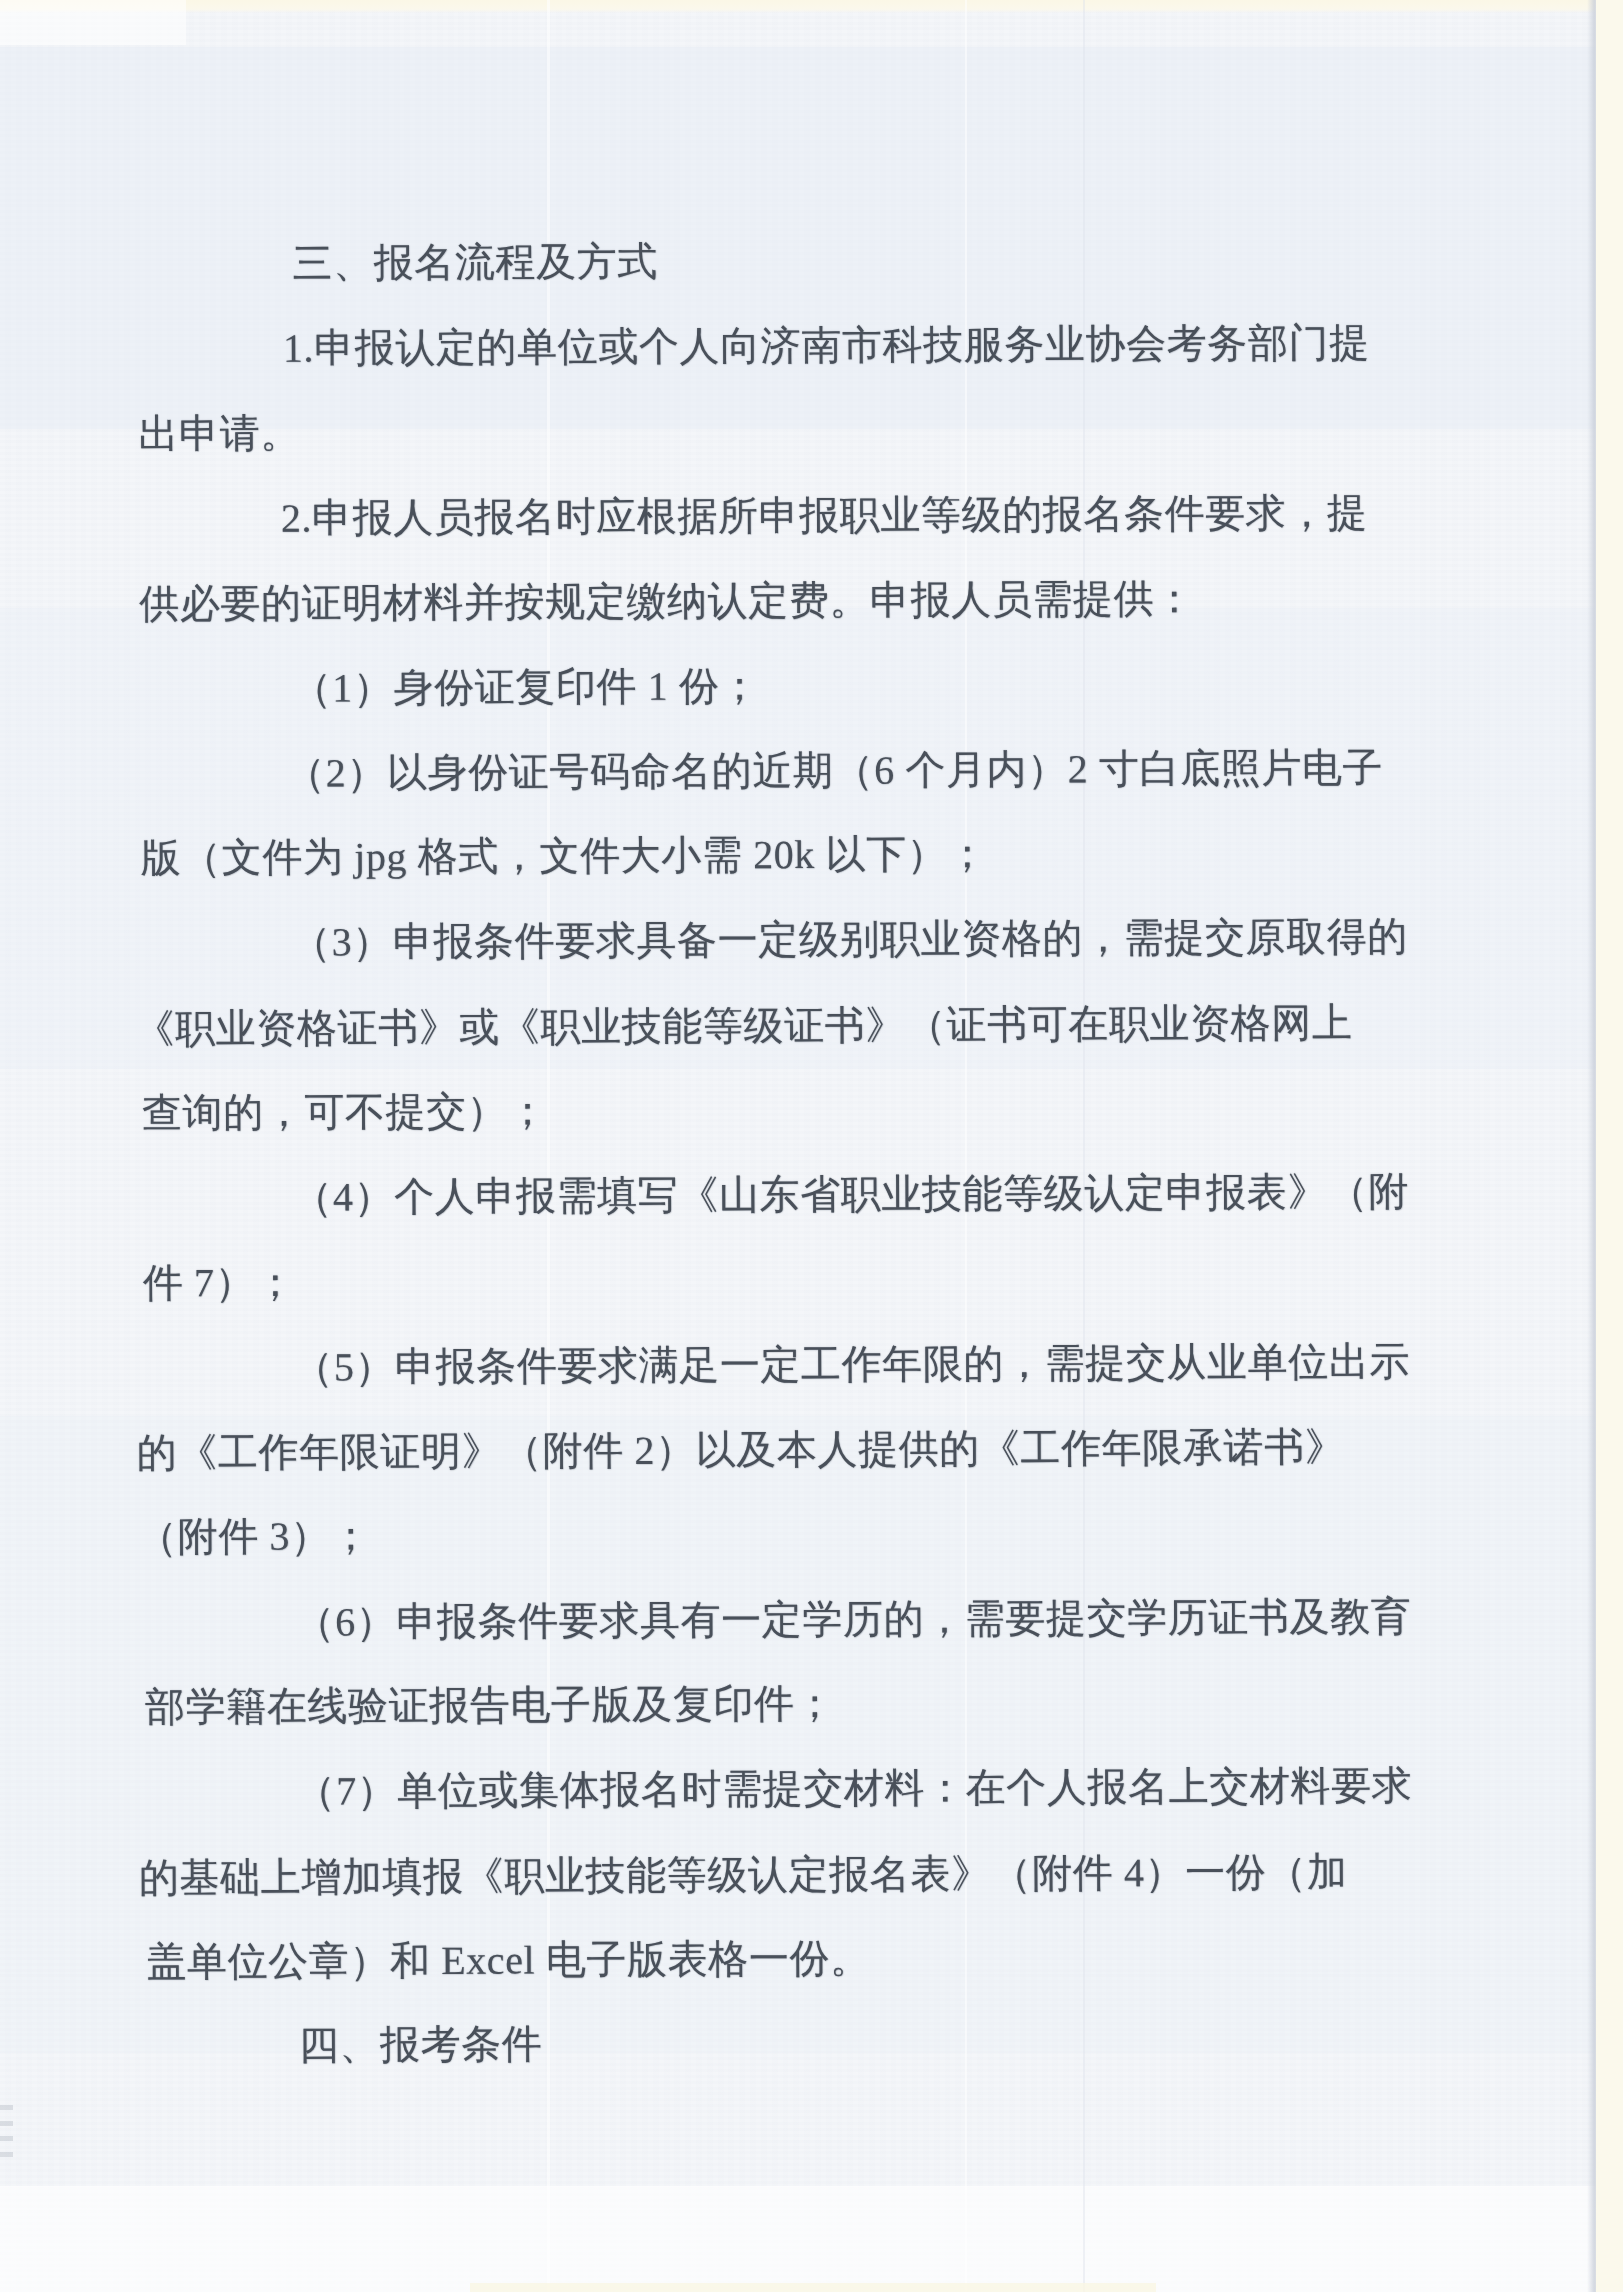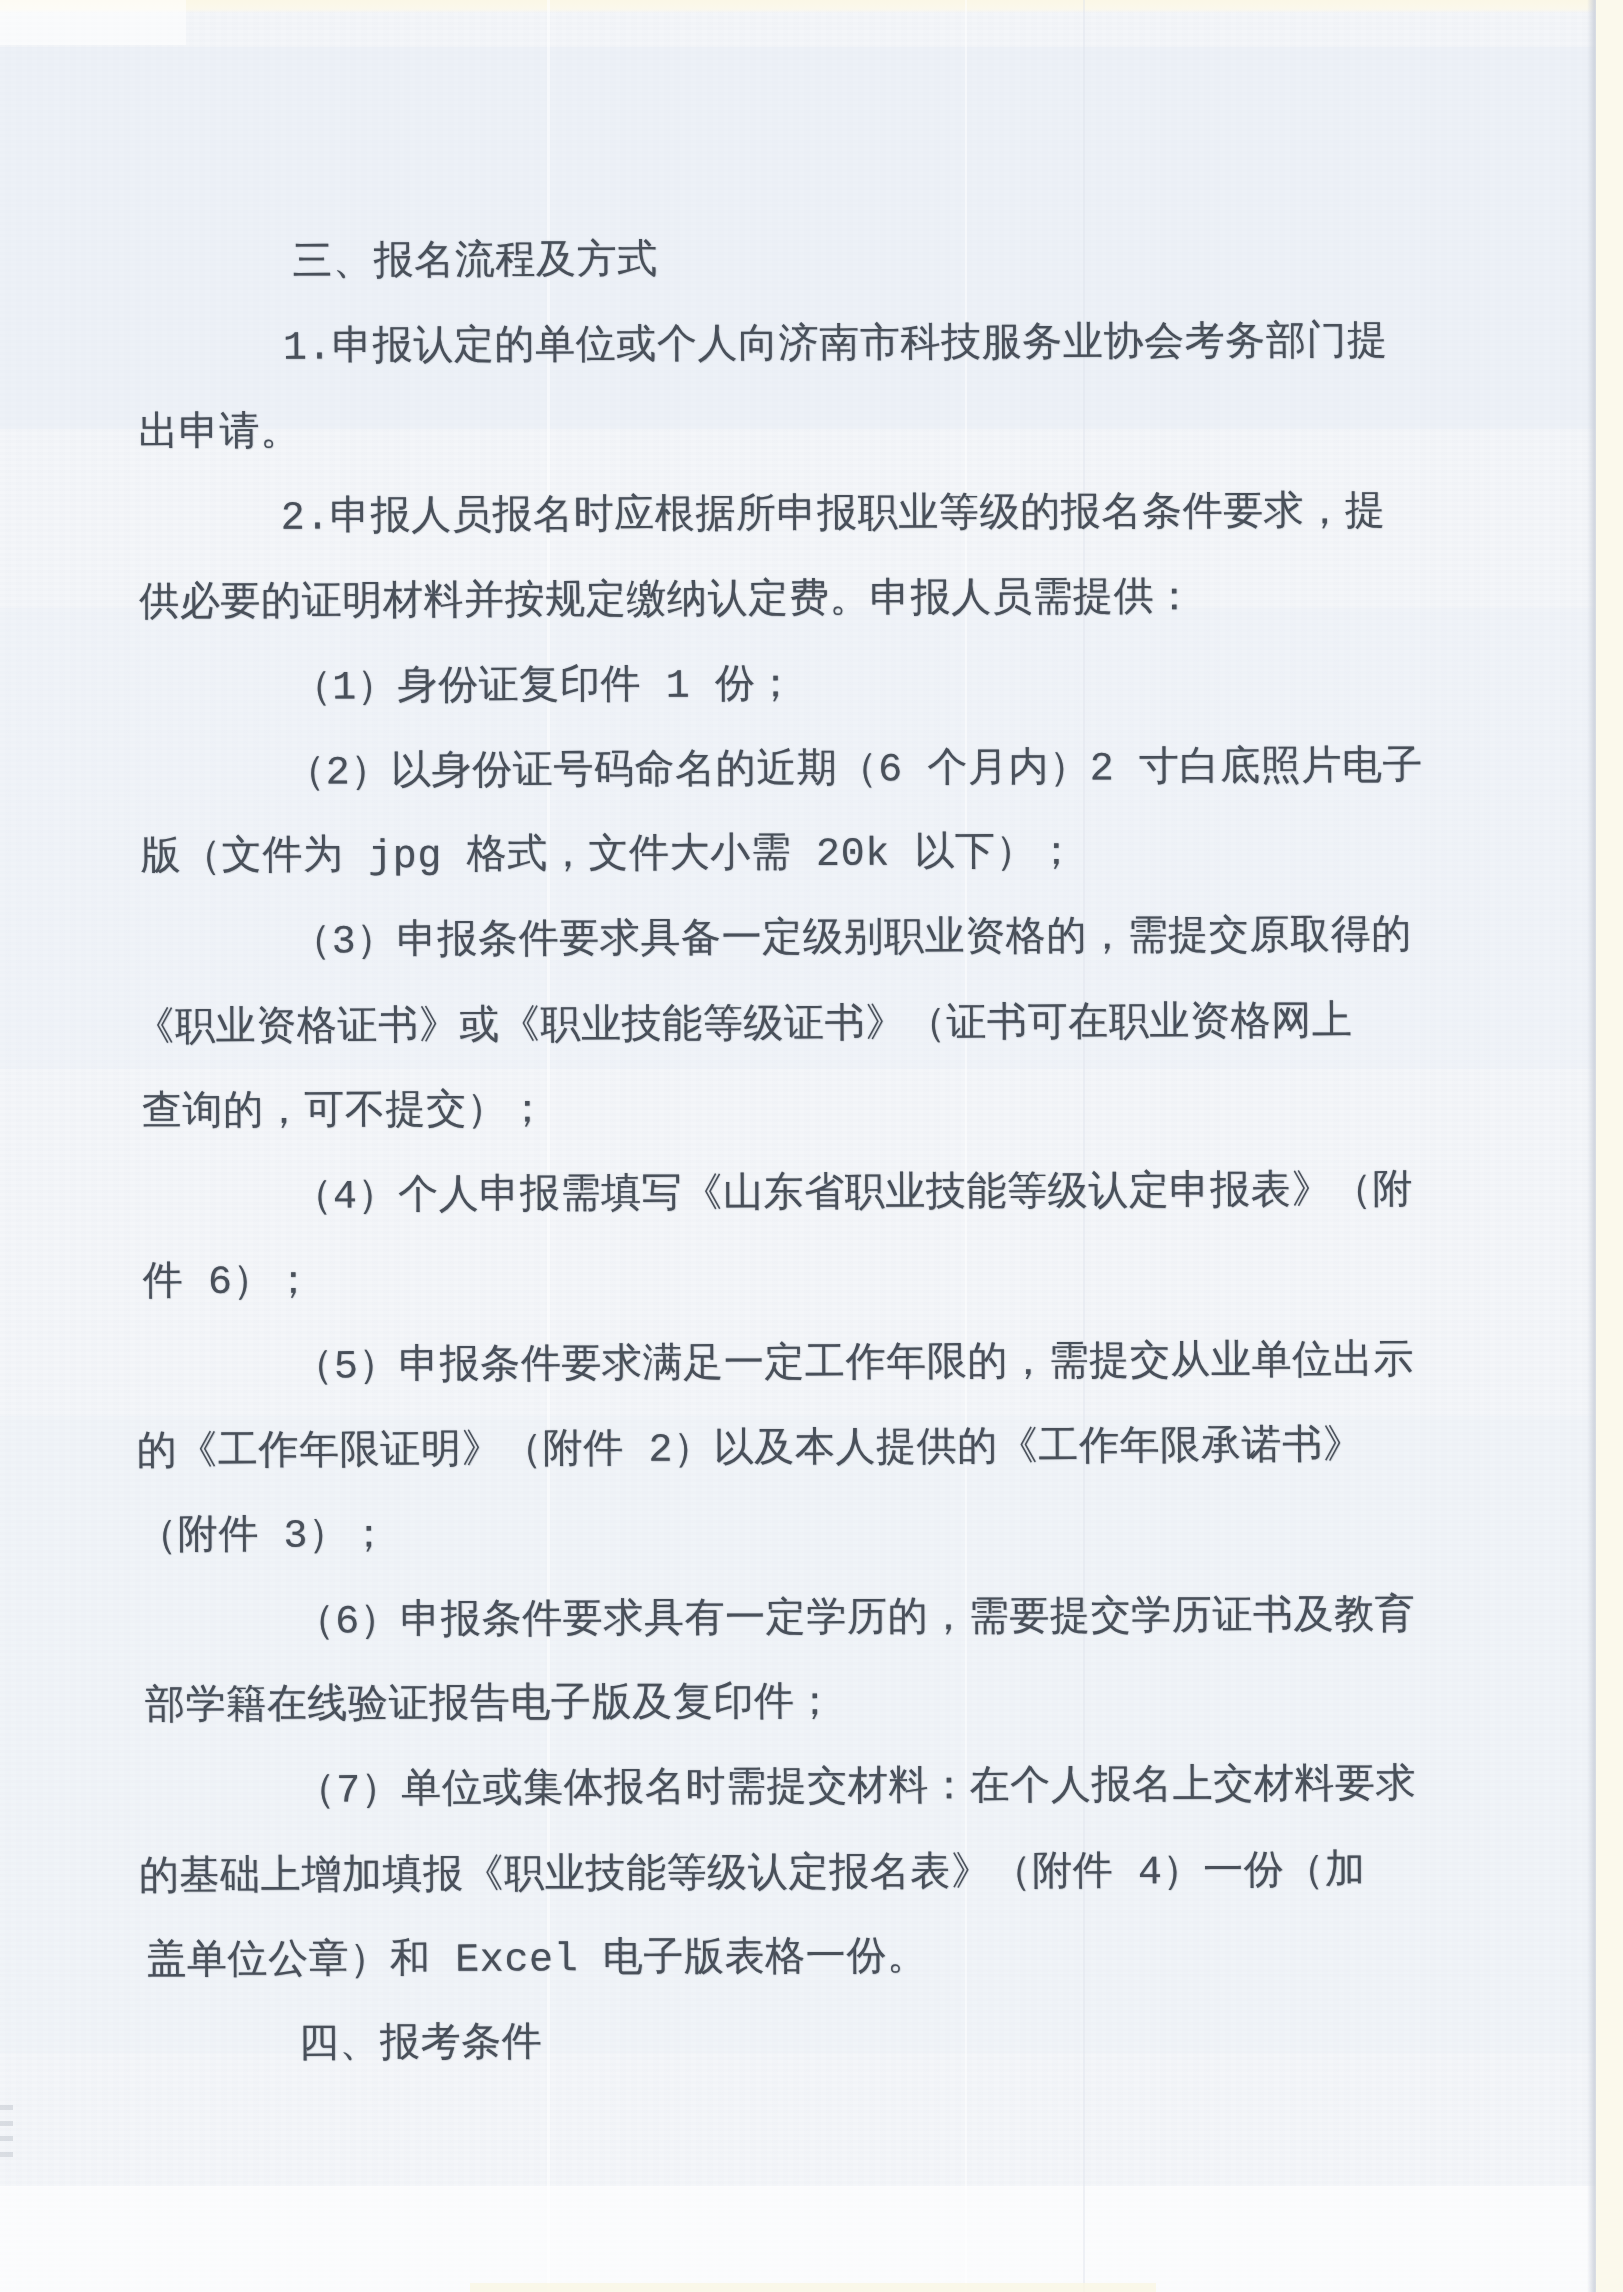--- a/index.html
+++ b/index.html
@@ -6,21 +6,21 @@
     margin: 0;
     padding: 0;
     background: #dfe2e6;
   }
   .page {
     position: relative;
     width: 1623px;
     height: 2293px;
     overflow: hidden;
     background-color: #f4f6f9;
-    font-family: Liberation Mono, monospace;
+    font-family: Liberation Serif, serif;
   }
   
   .scan-texture {
     position: absolute; inset: 0;
     background:
       repeating-linear-gradient(0deg,
         rgba(255,255,255,0.04) 0 2.9px,
         rgba(198,206,220,0.05) 2.9px 5.9px),
       repeating-linear-gradient(90deg,
         rgba(255,255,255,0.03) 0 4.9px,
@@ -104,21 +104,21 @@
     <div class="line" style="left:142px; top:407px;">出申请。</div>
     <div class="line" style="left:284px; top:492px;">2.申报人员报名时应根据所申报职业等级的报名条件要求，提</div>
     <div class="line" style="left:142px; top:577px;">供必要的证明材料并按规定缴纳认定费。申报人员需提供：</div>
     <div class="line" style="left:294px; top:662px;">（1）身份证复印件 1 份；</div>
     <div class="line" style="left:287px; top:747px;">（2）以身份证号码命名的近期（6 个月内）2 寸白底照片电子</div>
     <div class="line" style="left:142px; top:831px;">版（文件为 jpg 格式，文件大小需 20k 以下）；</div>
     <div class="line" style="left:292px; top:916px;">（3）申报条件要求具备一定级别职业资格的，需提交原取得的</div>
     <div class="line" style="left:135px; top:1002px;">《职业资格证书》或《职业技能等级证书》（证书可在职业资格网上</div>
     <div class="line" style="left:142px; top:1086px;">查询的，可不提交）；</div>
     <div class="line" style="left:292px; top:1171px;">（4）个人申报需填写《山东省职业技能等级认定申报表》（附</div>
-    <div class="line" style="left:142px; top:1256px;">件 6）；</div>
+    <div class="line" style="left:142px; top:1256px;">件 7）；</div>
     <div class="line" style="left:292px; top:1341px;">（5）申报条件要求满足一定工作年限的，需提交从业单位出示</div>
     <div class="line" style="left:135px; top:1426px;">的《工作年限证明》（附件 2）以及本人提供的《工作年限承诺书》</div>
     <div class="line" style="left:135px; top:1510px;">（附件 3）；</div>
     <div class="line" style="left:292px; top:1596px;">（6）申报条件要求具有一定学历的，需要提交学历证书及教育</div>
     <div class="line" style="left:142px; top:1680px;">部学籍在线验证报告电子版及复印件；</div>
     <div class="line" style="left:292px; top:1765px;">（7）单位或集体报名时需提交材料：在个人报名上交材料要求</div>
     <div class="line" style="left:135px; top:1851px;">的基础上增加填报《职业技能等级认定报名表》（附件 4）一份（加</div>
     <div class="line" style="left:142px; top:1935px;">盖单位公章）和 Excel 电子版表格一份。</div>
     <div class="line" style="left:294px; top:2019px;">四、报考条件</div>
   </div>

